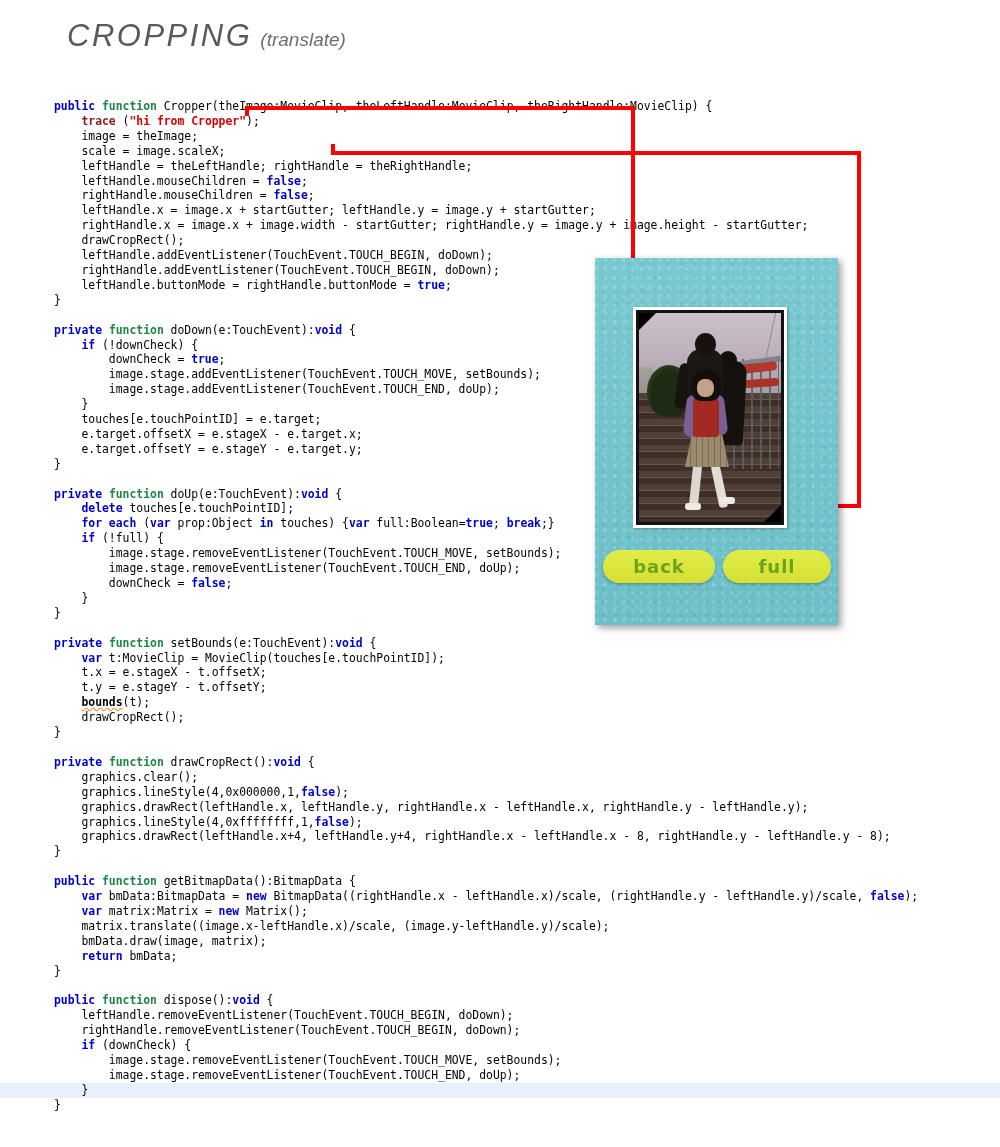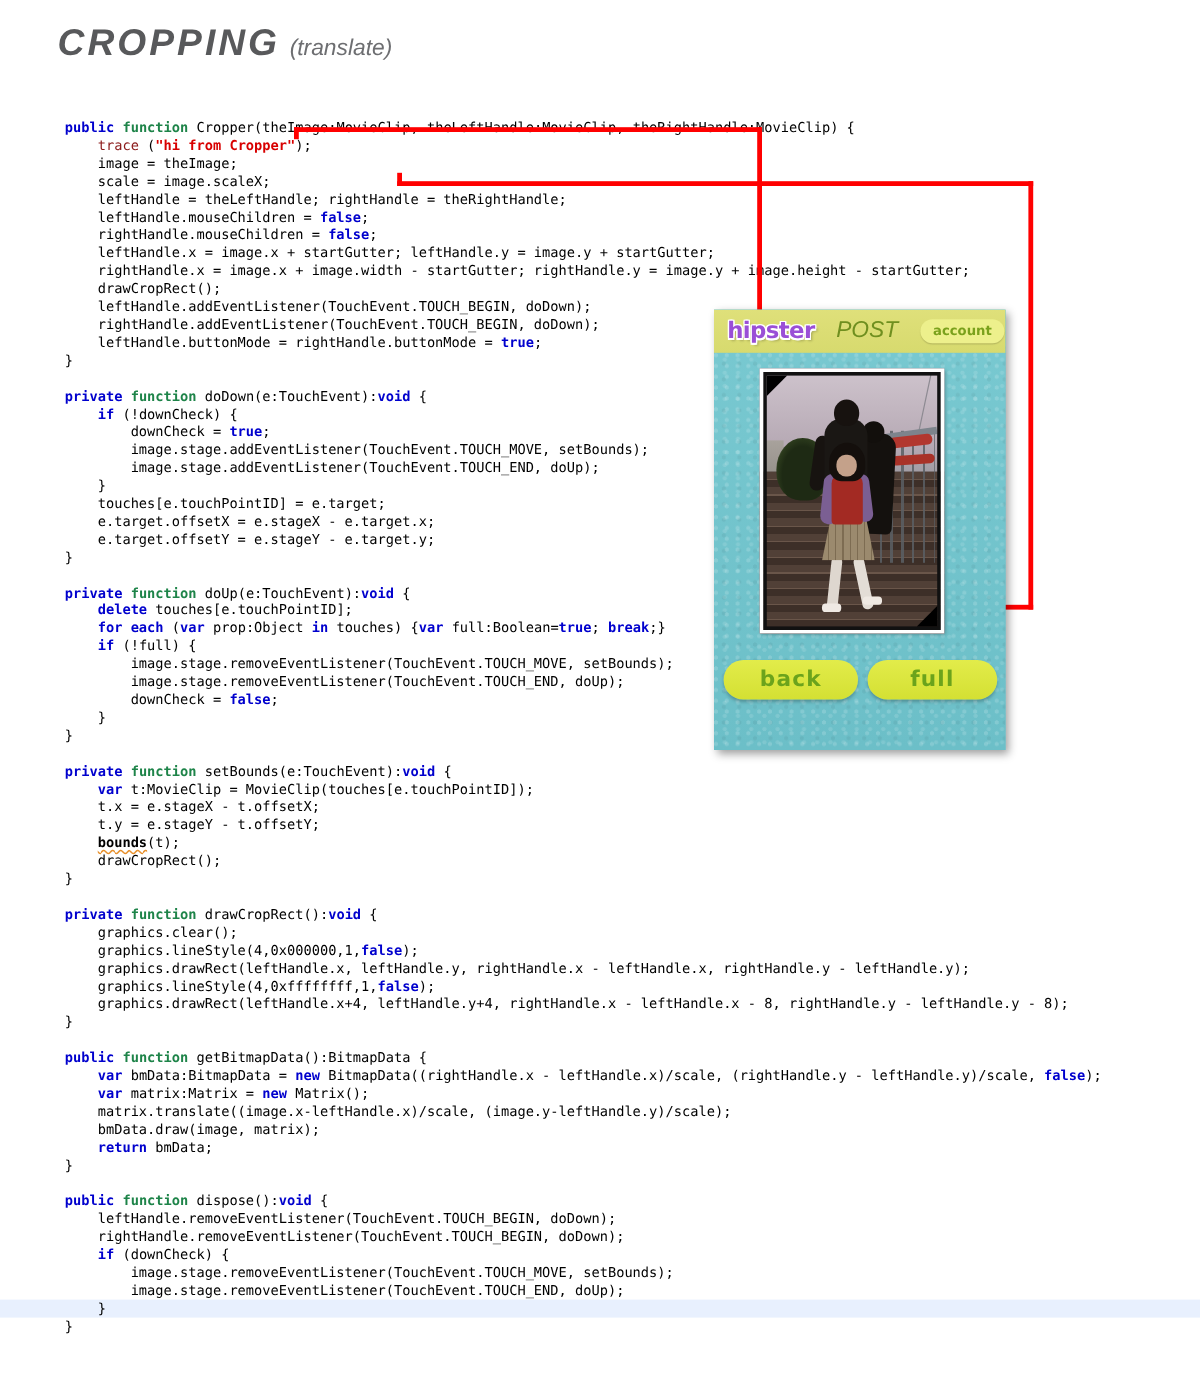--- a/index.html
+++ b/index.html
@@ -12,22 +12,23 @@
   }
 
   
   #title-bar{
     position:absolute; left:48px; top:18px;
     font-family:"Liberation Sans", sans-serif;
     font-style:italic;
     white-space:nowrap;
   }
   #title-main{
-    font-size:31px; font-weight:bold; letter-spacing:2.5px;
+    font-size:31px; font-weight:normal; letter-spacing:2.5px;
     color:#58595b;
+    margin-left:19px;
   }
   #title-sub{
     font-size:19px; font-weight:normal; letter-spacing:0px;
     color:#6d6e71; margin-left:8px;
   }
 
   
   #code-area{
     position:absolute; left:0; top:63px; width:1000px;
     font-family:"DejaVu Sans Mono", monospace;
@@ -37,21 +38,21 @@
     white-space:pre;
     margin-top:36px;
   }
   .ln{ padding-left:54px; height:14.92px; }
   .ln.blank{ }
   .ln.hl{ background:#e8f0fe; padding-left:0; }
   .ln.hl > .inner{ padding-left:54px; display:block; }
 
   .kw{ color:#0000cd; font-weight:bold; }
   .fn{ color:#1e8449; font-weight:bold; }
-  .tr{ color:#8b1a1a; font-weight:normal; }
+  .tr{ color:#8b1a1a; font-weight:bold; }
   .st{ color:#d80000; font-weight:bold; }
   .err{
     text-decoration:underline wavy #e8912d;
     text-decoration-skip-ink:none;
     font-weight:bold;
   }
 
   
   .redline{ position:absolute; background:#ff0000; }
 
@@ -273,25 +274,20 @@
 <div>
   <div class="redline" style="left:331px;top:151px;width:530px;height:4px;"></div>
   <div class="redline" style="left:331px;top:144px;width:4px;height:11px;"></div>
   <div class="redline" style="left:857px;top:151px;width:4px;height:357px;"></div>
   <div class="redline" style="left:788px;top:504px;width:73px;height:4px;"></div>
 </div>
 
 <div id="phone">
   <div id="phone-bg"></div>
 
-  <div id="app-header">
-    <span id="logo">hipster</span>
-    <span id="post-tab">POST</span>
-    <span id="account-btn">account</span>
-  </div>
 
   <div id="photo-wrap">
     <div id="photo-sky"></div>
     <div id="photo-wallL"></div>
     <div id="photo-steps"></div>
     <div id="photo-bush"></div>
     <div id="photo-wire"></div>
     <div id="photo-rail"></div>
     <div id="photo-railtop"></div>
     <div id="photo-redrail"></div>

